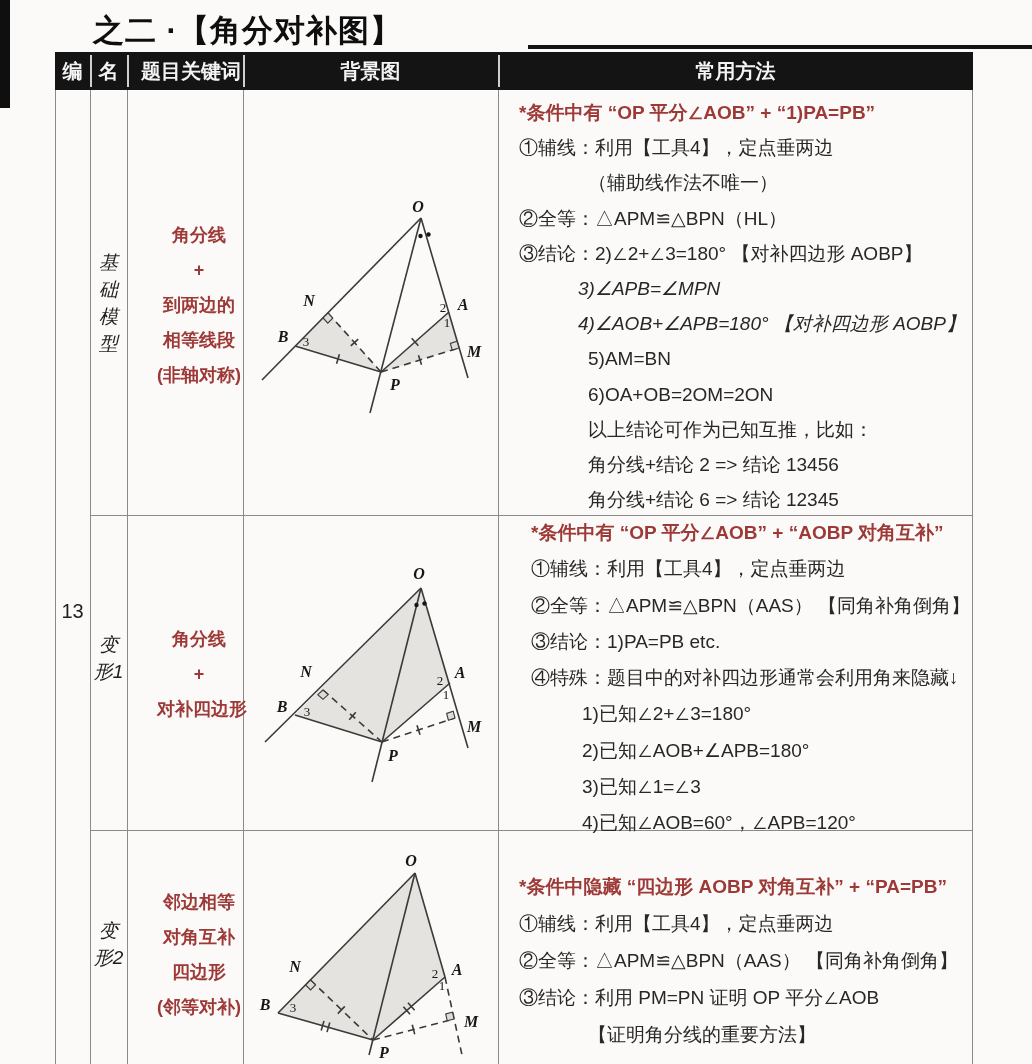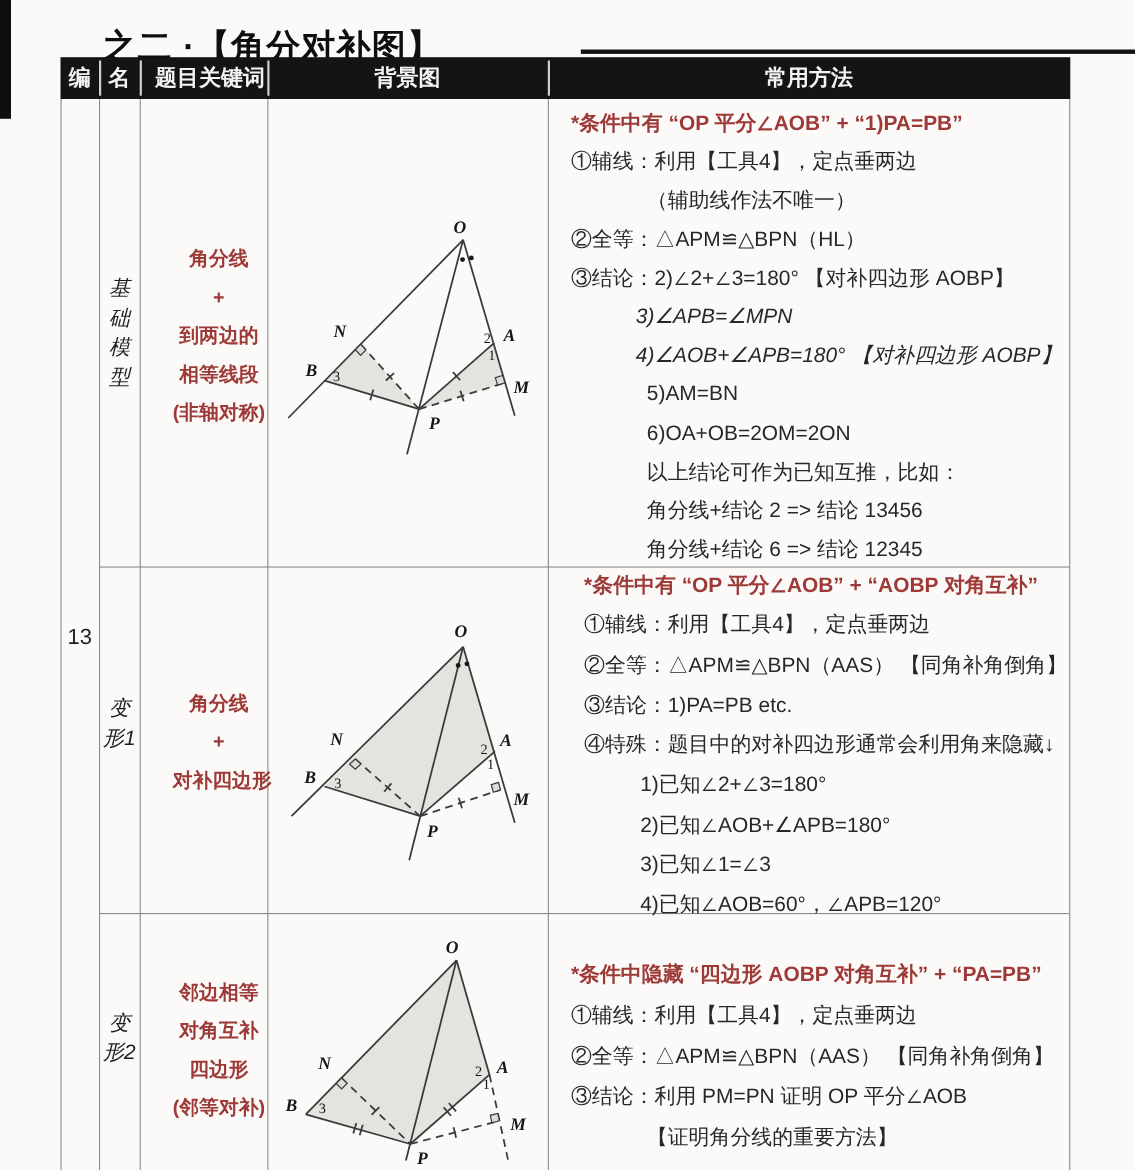--- a/index.html
+++ b/index.html
@@ -1,28 +1,28 @@
 <!DOCTYPE html>
 <html><head>
 <meta charset="utf-8">
 <style>
   html,body{margin:0;padding:0;background:#ffffff;}
   .page{position:relative;width:1032px;height:1064px;background:#fbfaf8;overflow:hidden;
         font-family:"Liberation Sans",sans-serif;color:#262626;}
   .abs{position:absolute;}
-  .title{left:93px;top:10px;font-size:31px;font-weight:900;color:#0e0e0e;letter-spacing:1px;white-space:nowrap;margin-top:12px;}
+  .title{left:93px;top:10px;font-size:31px;font-weight:900;color:#0e0e0e;letter-spacing:1px;white-space:nowrap;}
   .edgebar{left:0;top:0;width:10px;height:108px;background:#0f0f0f;}
   .topline{left:528px;top:45px;width:504px;height:4px;background:#131313;}
   .hdrbar{left:55px;top:52px;width:918px;height:38px;background:#141414;}
   .hcell{position:absolute;top:0;height:38px;line-height:38px;text-align:center;
          color:#f3f3f3;font-weight:bold;font-size:20px;}
   .hsep{position:absolute;top:3px;width:2px;height:32px;background:#cfcfcf;}
   .vline{position:absolute;top:90px;width:1px;height:974px;background:#8a8a8a;}
   .hline{position:absolute;left:90px;width:882px;height:1px;background:#8a8a8a;}
-  .rownum{left:55px;top:568px;width:35px;text-align:center;font-size:20px;color:#1f1f1f;}
+  .rownum{left:55px;top:600px;width:35px;text-align:center;font-size:20px;color:#1f1f1f;}
   .namecell{left:92px;width:33px;text-align:center;word-break:break-all;
             font-size:19px;line-height:27px;color:#1d1d1d;font-style:italic;}
   .kwcell{left:129px;width:112px;text-align:center;color:#9d3936;font-weight:bold;font-size:18px;}
   .kwcell div{height:35px;line-height:35px;white-space:nowrap;margin-left:28px;}
   .mbox{left:498px;width:474px;}
   .ml{padding-left:21px;font-size:19px;white-space:nowrap;color:#272727;}
   .m1 .ml{height:35.2px;line-height:35.2px;}
   .m2 .ml{height:36.3px;line-height:36.3px;margin-left:12px;}
   .m3 .ml{height:37px;line-height:37px;}
   .red{color:#9d3936;font-weight:bold;}

